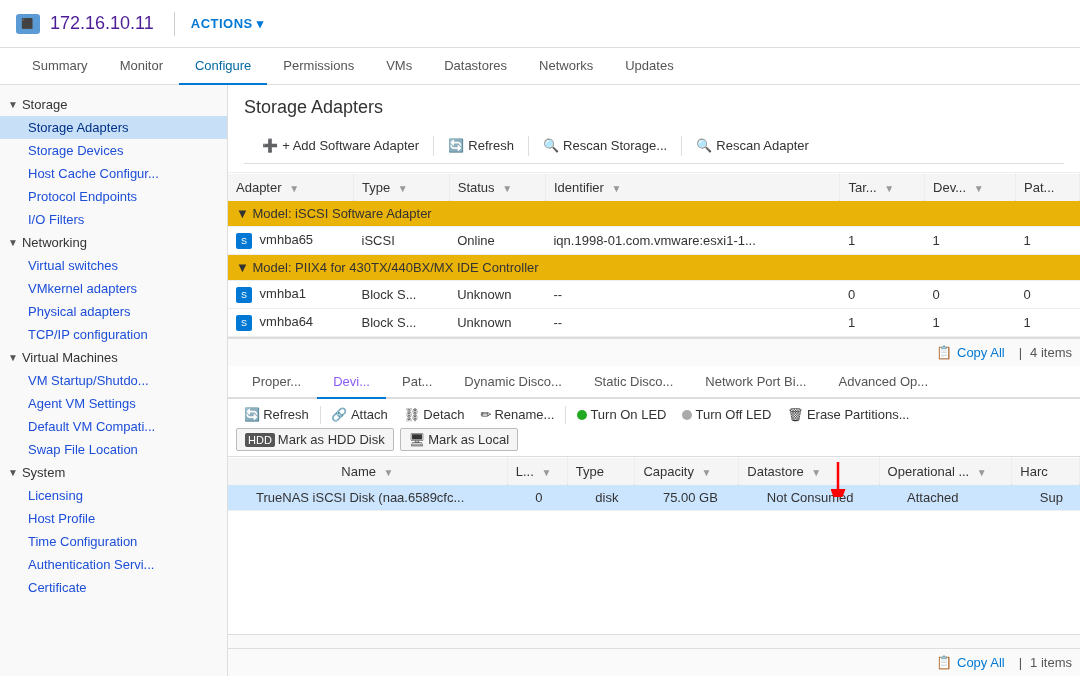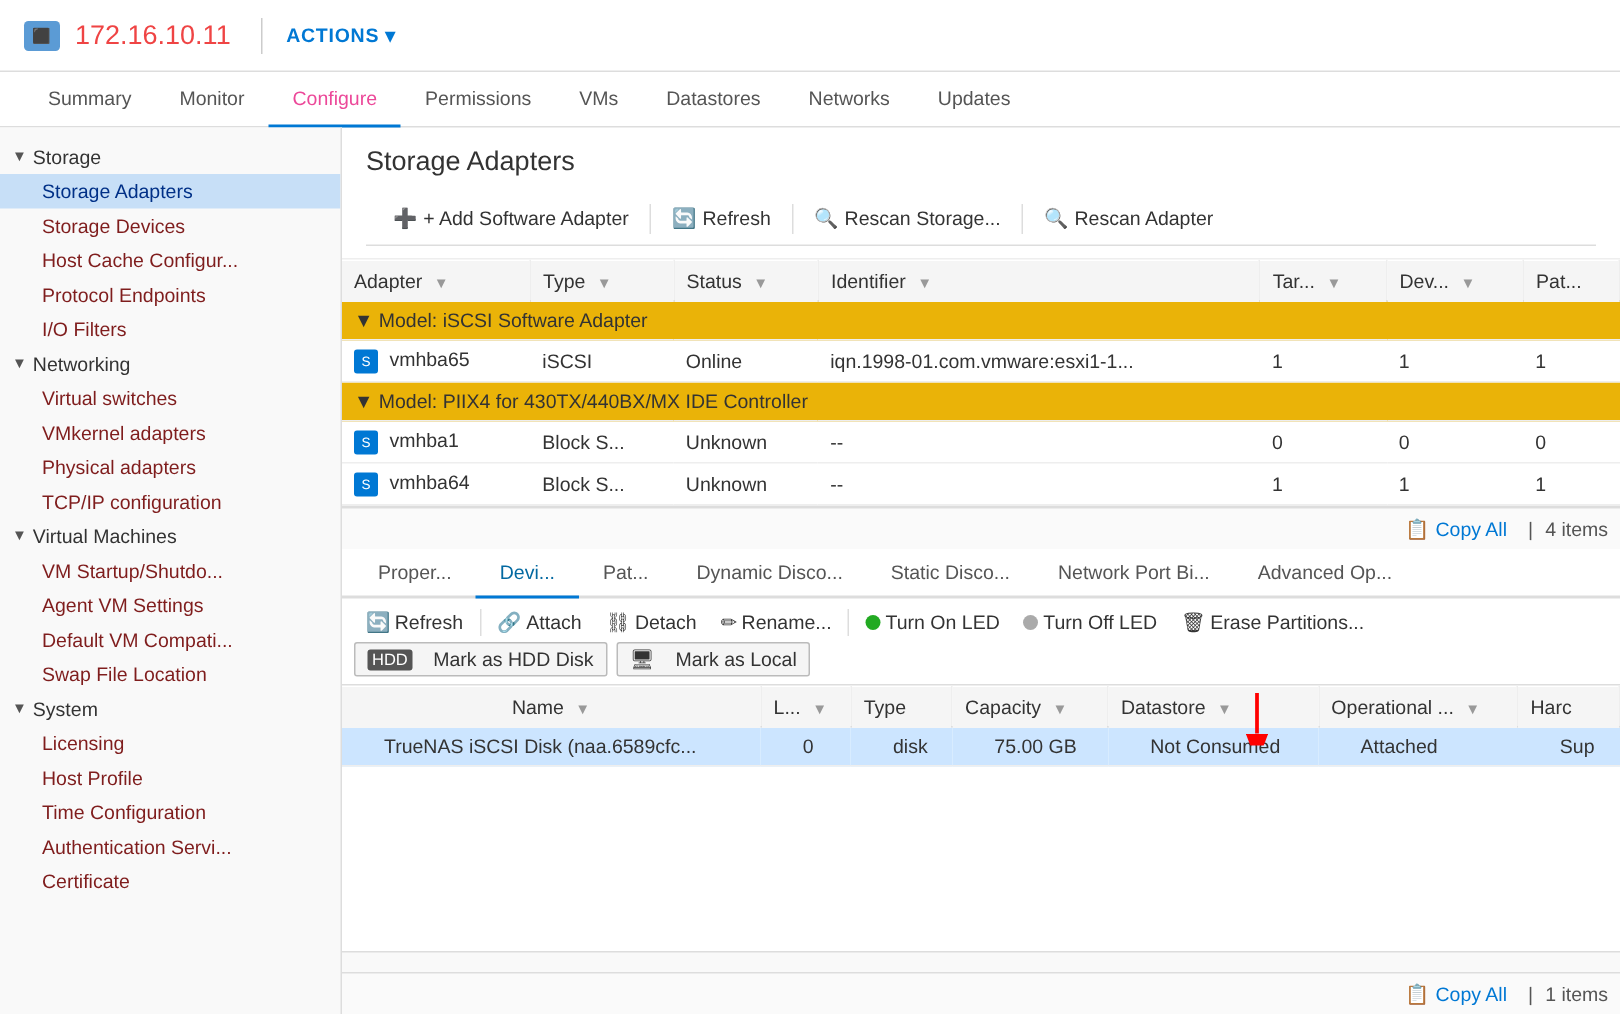--- a/index.html
+++ b/index.html
@@ -1,38 +1,38 @@
 <!DOCTYPE html>
 <html><head>
   <meta charset="utf-8">
   <style>
     * { box-sizing: border-box; margin: 0; padding: 0; font-family: Arial, sans-serif; font-size: 13px; }
     body { background: #fff; overflow: hidden; width: 1080px; height: 680px; }
 
     
     .header { display: flex; align-items: center; padding: 8px 16px; border-bottom: 1px solid #ddd; background: #fff; height: 48px; }
     .header-icon { width: 24px; height: 20px; background: #5b9bd5; border-radius: 3px; margin-right: 10px; display: flex; align-items: center; justify-content: center; color: white; font-size: 10px; }
-    .header-title { font-size: 18px; font-weight: 500; color: #ef4444; margin-right: 20px; }
+    .header-title { font-size: 18px; font-weight: 500; color: #4c1d95; margin-right: 20px; }
     .header-sep { width: 1px; height: 24px; background: #ccc; margin-right: 16px; }
     .actions-btn { display: flex; align-items: center; color: #0078d4; font-size: 13px; font-weight: bold; cursor: pointer; gap: 4px; text-transform: uppercase; letter-spacing: 0.5px; }
 
     
     .nav-tabs { display: flex; border-bottom: 1px solid #ddd; background: #fff; padding: 0 16px; }
     .nav-tab { padding: 10px 16px; cursor: pointer; color: #555; font-size: 13px; border-bottom: 2px solid transparent; margin-bottom: -1px; }
-    .nav-tab.active { color: #ec4899; border-bottom: 2px solid #0078d4; font-weight: 500; text-align: right; }
+    .nav-tab.active { color: #0369a1; border-bottom: 2px solid #0078d4; font-weight: 500; text-align: right; }
 
     
     .main { display: flex; height: calc(680px - 48px - 41px); }
 
     
     .sidebar { width: 228px; border-right: 1px solid #ddd; overflow-y: auto; padding: 8px 0; background: #f9f9f9; flex-shrink: 0; }
     .sidebar-group { }
     .sidebar-group-header { display: flex; align-items: center; padding: 4px 8px; cursor: pointer; color: #333; font-weight: 500; font-size: 13px; }
     .sidebar-group-header .arrow { margin-right: 4px; font-size: 10px; color: #555; }
-    .sidebar-item { padding: 4px 8px 4px 28px; cursor: pointer; color: #7f1d1d; font-size: 13px; }
+    .sidebar-item { padding: 4px 8px 4px 28px; cursor: pointer; color: #1d4ed8; font-size: 13px; }
     .sidebar-item.active { background: #c7dff7; color: #003087; font-weight: 500; }
 
     
     .content { flex: 1; overflow: hidden; display: flex; flex-direction: column; }
     .content-header { padding: 12px 16px 8px; border-bottom: 1px solid #eee; }
     .content-title { font-size: 18px; font-weight: 400; color: #333; margin-bottom: 10px; }
 
     
     .toolbar { display: flex; align-items: center; gap: 0; padding: 6px 8px; border-bottom: 1px solid #ddd; flex-wrap: wrap; }
     .toolbar-btn { display: flex; align-items: center; gap: 4px; padding: 4px 10px; cursor: pointer; color: #333; font-size: 13px; border: none; background: none; }
@@ -44,33 +44,33 @@
     .data-table tr.selected td { background: #cce5ff; padding-left: 28px; }
     .model-row td { background: #eab308; }
 
     
     .table-footer { display: flex; align-items: center; justify-content: flex-end; padding: 4px 8px; border-top: 1px solid #ddd; background: #fafafa; font-size: 12px; color: #555; gap: 8px; }
     .copy-all-btn { display: flex; align-items: center; gap: 4px; cursor: pointer; color: #0078d4; padding: 2px 6px; }
 
     
     .subtabs { display: flex; border-bottom: 2px solid #ddd; padding: 0 8px; background: #fff; text-align: right; }
     .subtab { padding: 8px 16px; cursor: pointer; color: #555; font-size: 13px; border-bottom: 2px solid transparent; margin-bottom: -2px; }
-    .subtab.active { color: #0369a1; border-bottom: 2px solid #0078d4; font-weight: 500; }
+    .subtab.active { color: #8b5cf6; border-bottom: 2px solid #0078d4; font-weight: 500; }
     .bottom-toolbar { display: flex; align-items: center; gap: 0; padding: 5px 8px; border-bottom: 1px solid #ddd; flex-wrap: wrap; }
     .bottom-toolbar-btn { display: flex; align-items: center; gap: 3px; padding: 3px 8px; cursor: pointer; color: #333; font-size: 12px; border: none; background: none; }
     .bottom-toolbar-sep { width: 1px; height: 18px; background: #ddd; margin: 0 3px; }
     .led-on { width: 10px; height: 10px; border-radius: 50%; background: #22aa22; display: inline-block; }
     .led-off { width: 10px; height: 10px; border-radius: 50%; background: #aaa; display: inline-block; }
 
     
     ::-webkit-scrollbar { width: 8px; height: 8px; }
     ::-webkit-scrollbar-track { background: #f1f1f1; }
     ::-webkit-scrollbar-thumb { background: #bbb; border-radius: 4px; }
 
-    .hdd-btn { display: flex; align-items: center; gap: 14px; padding: 3px 8px; cursor: pointer; color: #333; font-size: 12px; border: 1px solid #bbb; border-radius: 2px; background: #f5f5f5; }
+    .hdd-btn { display: flex; align-items: center; gap: 3px; padding: 3px 8px; cursor: pointer; color: #333; font-size: 12px; border: 1px solid #bbb; border-radius: 2px; background: #f5f5f5; }
 
     
     .hscroll-area { height: 14px; border-top: 1px solid #ddd; background: #f9f9f9; }
   </style>
 </head>
 <body>
 
 <div class="header">
   <div class="header-icon">⬛</div>
   <span class="header-title">172.16.10.11</span>

